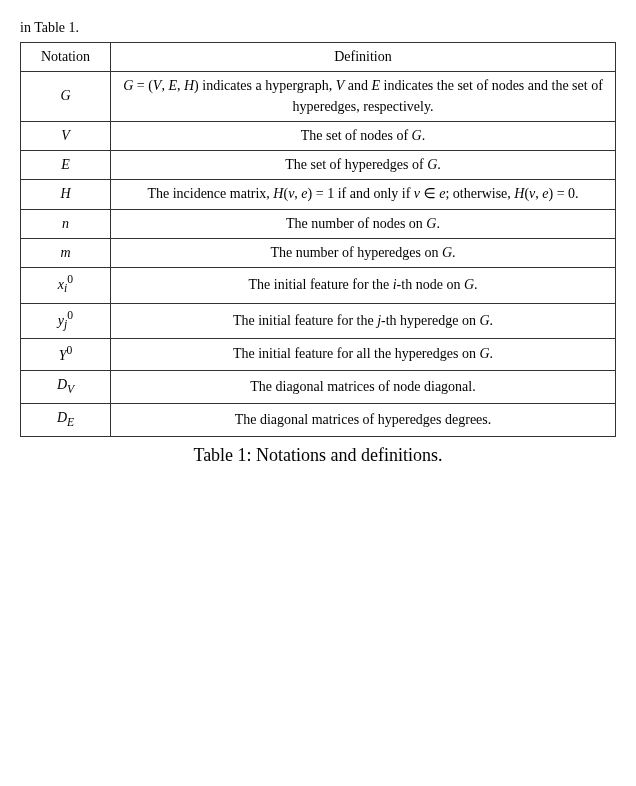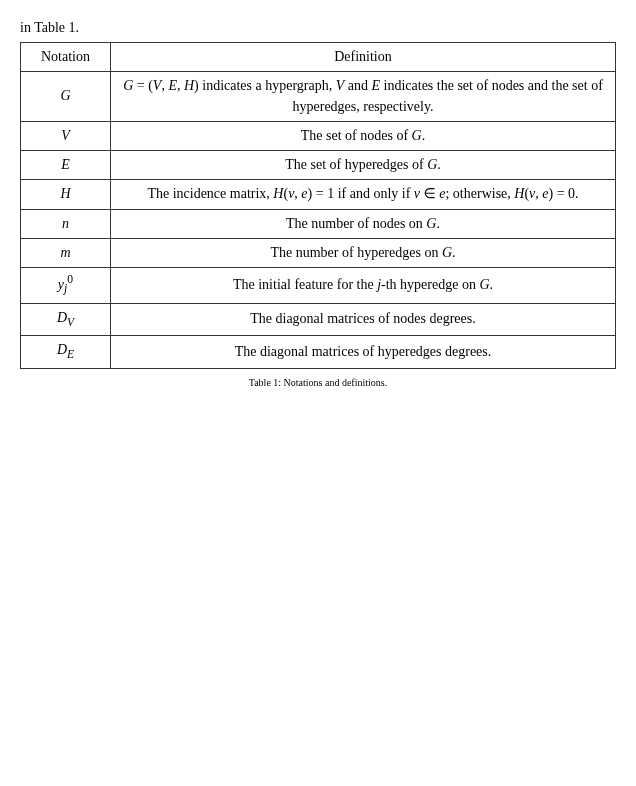--- a/index.html
+++ b/index.html
@@ -32,21 +32,21 @@
       line-height: 1.45;
     }
     th {
       font-weight: normal;
     }
     .notation-col {
       width: 90px;
     }
     .caption {
       margin-top: 8px;
-      font-size: 10px;
+      font-size: 18px;
       text-align: right;
     }
   </style>
 </head>
 <body>
 
 <div class="table-label-top">in Table 1.</div>
 
 <table>
   <thead>
@@ -74,26 +74,34 @@
       </tr>
       <tr>
         <td><i>n</i></td>
         <td>The number of nodes on <i>G</i>.</td>
       </tr>
       <tr>
         <td><i>m</i></td>
         <td>The number of hyperedges on <i>G</i>.</td>
       </tr>
       <tr>
+        <td><i>x</i><sub><i>i</i></sub><sup>0</sup></td>
+        <td>The initial feature for the <i>i</i>-th node on <i>G</i>.</td>
+      </tr>
+      <tr>
         <td><i>y</i><sub><i>j</i></sub><sup>0</sup></td>
         <td>The initial feature for the <i>j</i>-th hyperedge on <i>G</i>.</td>
       </tr>
       <tr>
+        <td><i>Y</i><sup>0</sup></td>
+        <td>The initial feature for all the hyperedges on <i>G</i>.</td>
+      </tr>
+      <tr>
         <td><i>D</i><sub><i>V</i></sub></td>
-        <td>The diagonal matrices of nodes degrees.</td>
+        <td>The diagonal matrices of node diagonal.</td>
       </tr>
       <tr>
         <td><i>D</i><sub><i>E</i></sub></td>
         <td>The diagonal matrices of hyperedges degrees.</td>
       </tr>
     </tbody>
 </table>
 
 <div class="caption">Table 1: Notations and definitions.</div>
 

